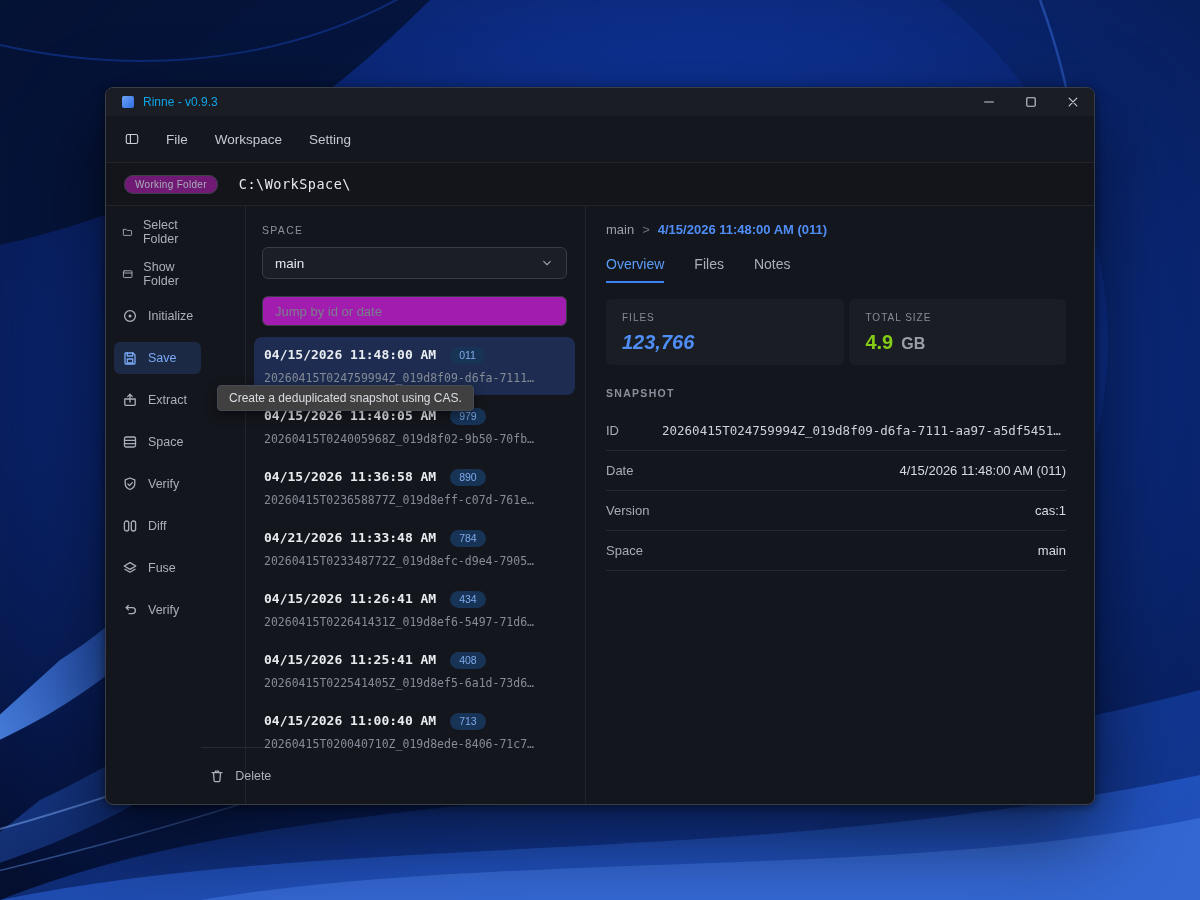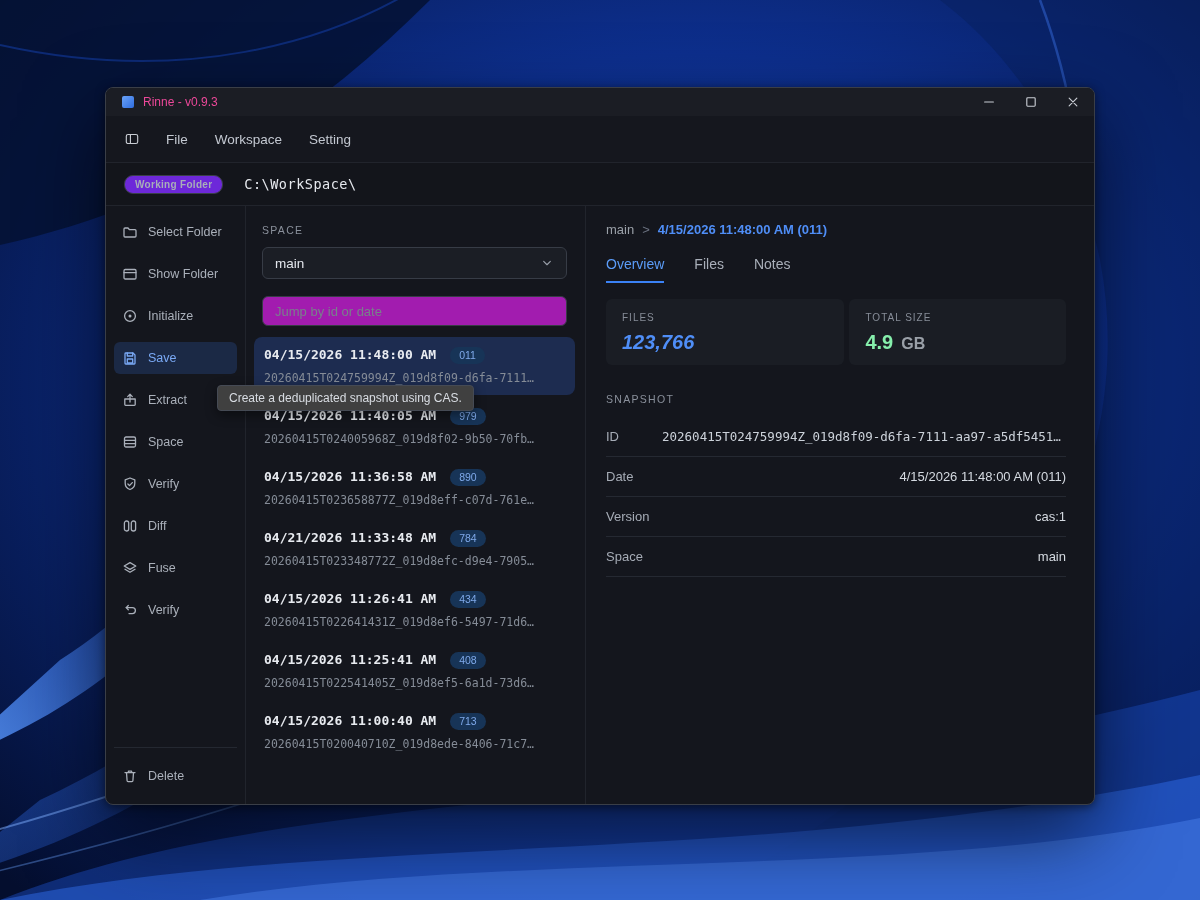--- a/index.html
+++ b/index.html
@@ -12,42 +12,42 @@
 
   
   .window { position:absolute; left:105px; top:87px; width:990px; height:718px;
             background:#14161d; border:1px solid #3a3e47; border-radius:8px;
             overflow:hidden; z-index:10;
             box-shadow:0 30px 80px rgba(0,0,0,.6), 0 2px 10px rgba(0,0,0,.5); }
 
   .titlebar { height:28px; background:#1b1d24; display:flex; align-items:center; padding-left:16px; }
   .app-icon { width:12px; height:12px; border-radius:2px;
               background:linear-gradient(135deg,#6aa3f8,#2f6de0); margin-right:9px; }
-  .title { font-size:12px; color:#ec4899; }
+  .title { font-size:12px; color:#0ea5e9; }
   .win-controls { margin-left:auto; display:flex; height:28px; }
   .win-btn { width:42px; height:28px; display:flex; align-items:center; justify-content:center; color:#c9cdd4; }
   .win-btn svg { width:11px; height:11px; }
 
   .menubar { height:47px; background:#15171e; border-bottom:1px solid #21242c;
              display:flex; align-items:center; padding-left:19px; gap:27px; }
   .sb-toggle { width:18px; height:18px; color:#c9cdd4; display:flex; }
   .sb-toggle svg { width:18px; height:18px; }
   .menu-item { font-size:13.5px; color:#c3c8d1; cursor:default; }
 
   .folderbar { height:43px; display:flex; align-items:center; padding-left:18px; gap:21px;
                border-bottom:1px solid #21242c; background:#13151b; }
-  .wf-pill { font-size:10px; color:#a8aeb8; border:1px solid #3a3f49; background:#6d28d9;
-             border-radius:9px; padding:3px 10px; letter-spacing:.3px;font-weight:bold; }
+  .wf-pill { font-size:10px; color:#a8aeb8; border:1px solid #3a3f49; background:#701a75;
+             border-radius:9px; padding:3px 10px; letter-spacing:.3px; }
   .wf-path { font-size:13.5px; color:#e6e9ee; letter-spacing:.5px; }
 
   .content { display:flex; height:600px; }
 
   
   .sidebar { width:140px; border-right:1px solid #21242c; padding:10px 8px 14px;
-             display:flex; flex-direction:column; }
+             display:flex; flex-direction:row; }
   .side-item { height:32px; border-radius:6px; display:flex; align-items:center; gap:10px;
                padding:0 8px; margin-bottom:10px; color:#aab0ba; font-size:12.5px; }
   .side-item svg { width:16px; height:16px; flex:none; }
   .side-item.active { background:rgba(56,108,214,.22); color:#7aa9f5; }
   .side-bottom { margin-top:auto; border-top:1px solid #242831; padding-top:12px; }
   .side-bottom .side-item { margin-bottom:0; }
 
   
   .middle { width:340px; border-right:1px solid #21242c; padding-top:14px;
             display:flex; flex-direction:column; overflow:hidden; }
@@ -95,23 +95,23 @@
   .tab { font-size:14px; color:#a9afb9; padding-bottom:9px; border-bottom:2px solid transparent; }
   .tab.active { color:#5b9cf8; border-bottom-color:#3b82f6; }
   .stats { margin-top:16px; display:flex; gap:5px; }
   .stat-card { height:66px; background:#1a1d24; border-radius:6px; padding:13px 16px; }
   .stat-card.files { width:240px; }
   .stat-card.size { width:218px; }
   .stat-label { font-size:10px; color:#878d98; letter-spacing:1px; }
   .stat-value-row { margin-top:8px; display:flex; align-items:baseline; }
   .stat-value { font-size:20px; font-weight:bold; }
   .files .stat-value { color:#4f8ef7;font-style:italic; }
-  .size .stat-value { color:#86efac; }
+  .size .stat-value { color:#84cc16; }
   .stat-unit { color:#9aa0a8; font-size:16px; font-weight:bold; margin-left:8px; }
-  .section-label { display:block; margin-top:28px; }
+  .section-label { display:block; margin-top:22px;font-weight:bold; }
   .kv-rows { margin-top:12px; }
   .kv-row { height:40px; display:flex; align-items:center; border-bottom:1px solid #252932;
             font-size:13px; }
   .kv-key { color:#a6acb6; min-width:56px; }
   .kv-value { margin-left:auto; color:#d5dae1; text-align:right; }
   .kv-row.id-row .kv-value { margin-left:0; flex:1; text-align:left;
             font-family:"DejaVu Sans Mono",monospace; font-size:12.5px; color:#ccd2da;
             white-space:nowrap; overflow:hidden; }
 
   

